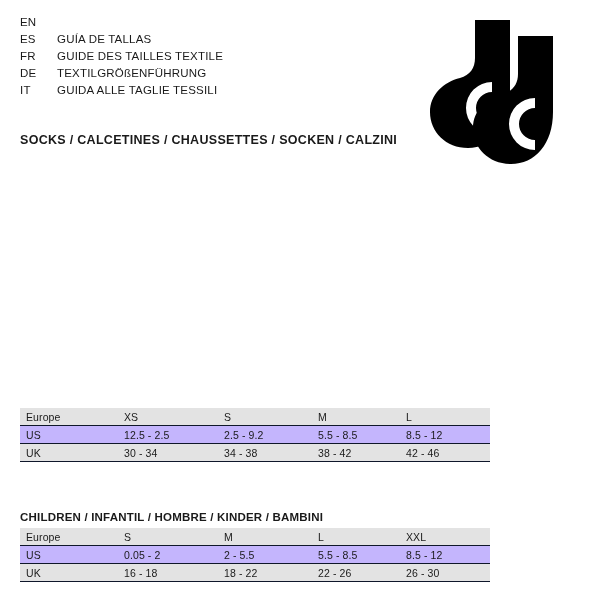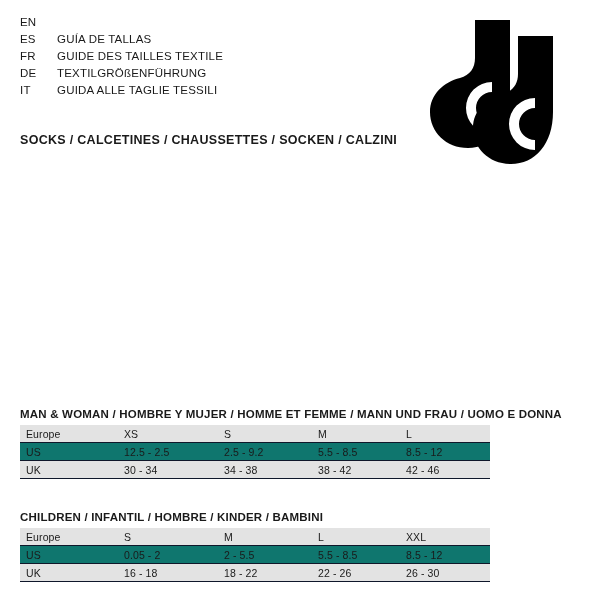--- a/index.html
+++ b/index.html
@@ -89,21 +89,21 @@
   }
   table.size-table td {
     height: 17px;
     font-size: 10.5px;
     padding: 0 0 0 6px;
     border-bottom: 1px solid #0f172a;
     letter-spacing: 0.1px;
     white-space: nowrap;
   }
   table.size-table tr.shade td { background: #e3e3e3; }
-  table.size-table tr.plain td { background: #0f766e; margin-top: 26px; }
+  table.size-table tr.plain td { background: #c4b5fd; margin-top: 26px; }
   table.size-table col.c0 { width: 98px; }
   table.size-table col.c1 { width: 100px; }
   table.size-table col.c2 { width: 94px; }
   table.size-table col.c3 { width: 88px; }
   table.size-table col.c4 { width: 90px; }
 
   .cell-label { color: #1a1a1a; }
 </style>
 </head>
 <body>
@@ -143,21 +143,20 @@
       </g>
 
       <g>
         <path d="M118 18 L153 18 L153 94 C153 126 135 146 111 146 C89 146 73 130 73 110 C73 92 87 80 103 76 C113 73 118 66 118 56 Z" fill="#000000"></path>
         <path d="M135 80 A26 26 0 0 0 135 132 L135 122 A16 16 0 0 1 135 90 Z" fill="#ffffff"></path>
       </g>
     </svg>
   </div>
 
   <div class="table-section adults">
-    <div class="table-caption">MAN &amp; WOMAN / HOMBRE Y MUJER / HOMME ET FEMME / MANN UND FRAU / UOMO E DONNA</div>
     <table class="size-table">
       <colgroup>
           <col class="c0">
           <col class="c1">
           <col class="c2">
           <col class="c3">
           <col class="c4">
         </colgroup>
       <tbody>
         <tr class="shade">

